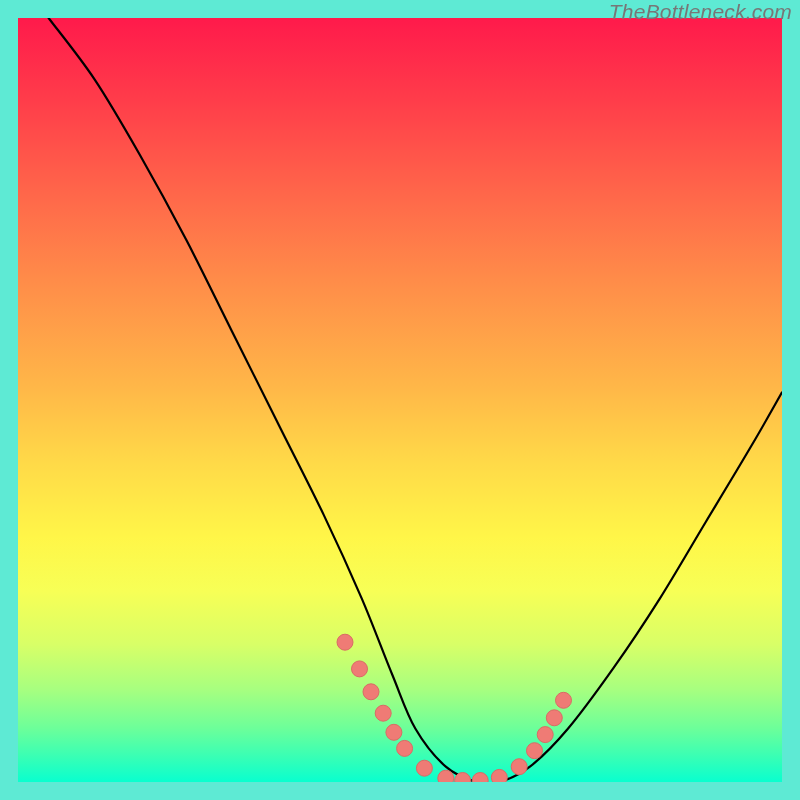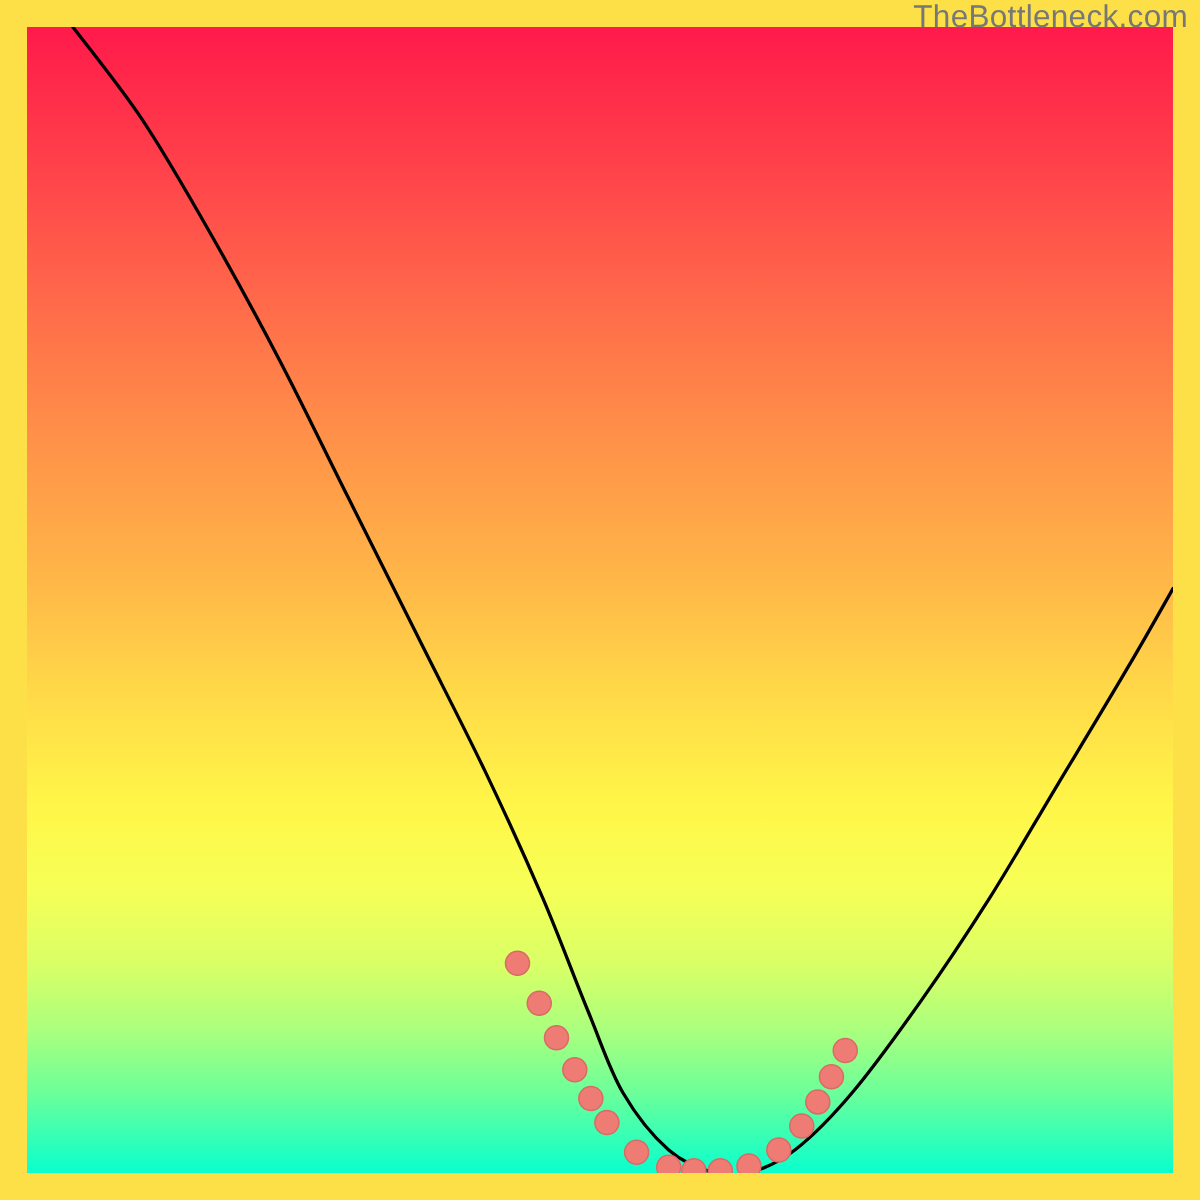--- a/index.html
+++ b/index.html
@@ -8,21 +8,22 @@
     width: 800px;
     height: 800px;
     background: #000;
     overflow: hidden;
     font-family: Arial, Helvetica, sans-serif;
   }
   .stage {
     position: relative;
     width: 800px;
     height: 800px;
-    background: #fde047;
+    background: #5eead4;
+    font-style: italic;
   }
   .plot {
     position: absolute;
     left: 18px;
     top: 18px;
     width: 764px;
     height: 764px;
     background: linear-gradient(
       to bottom,
       #ff1a4b 0%,

